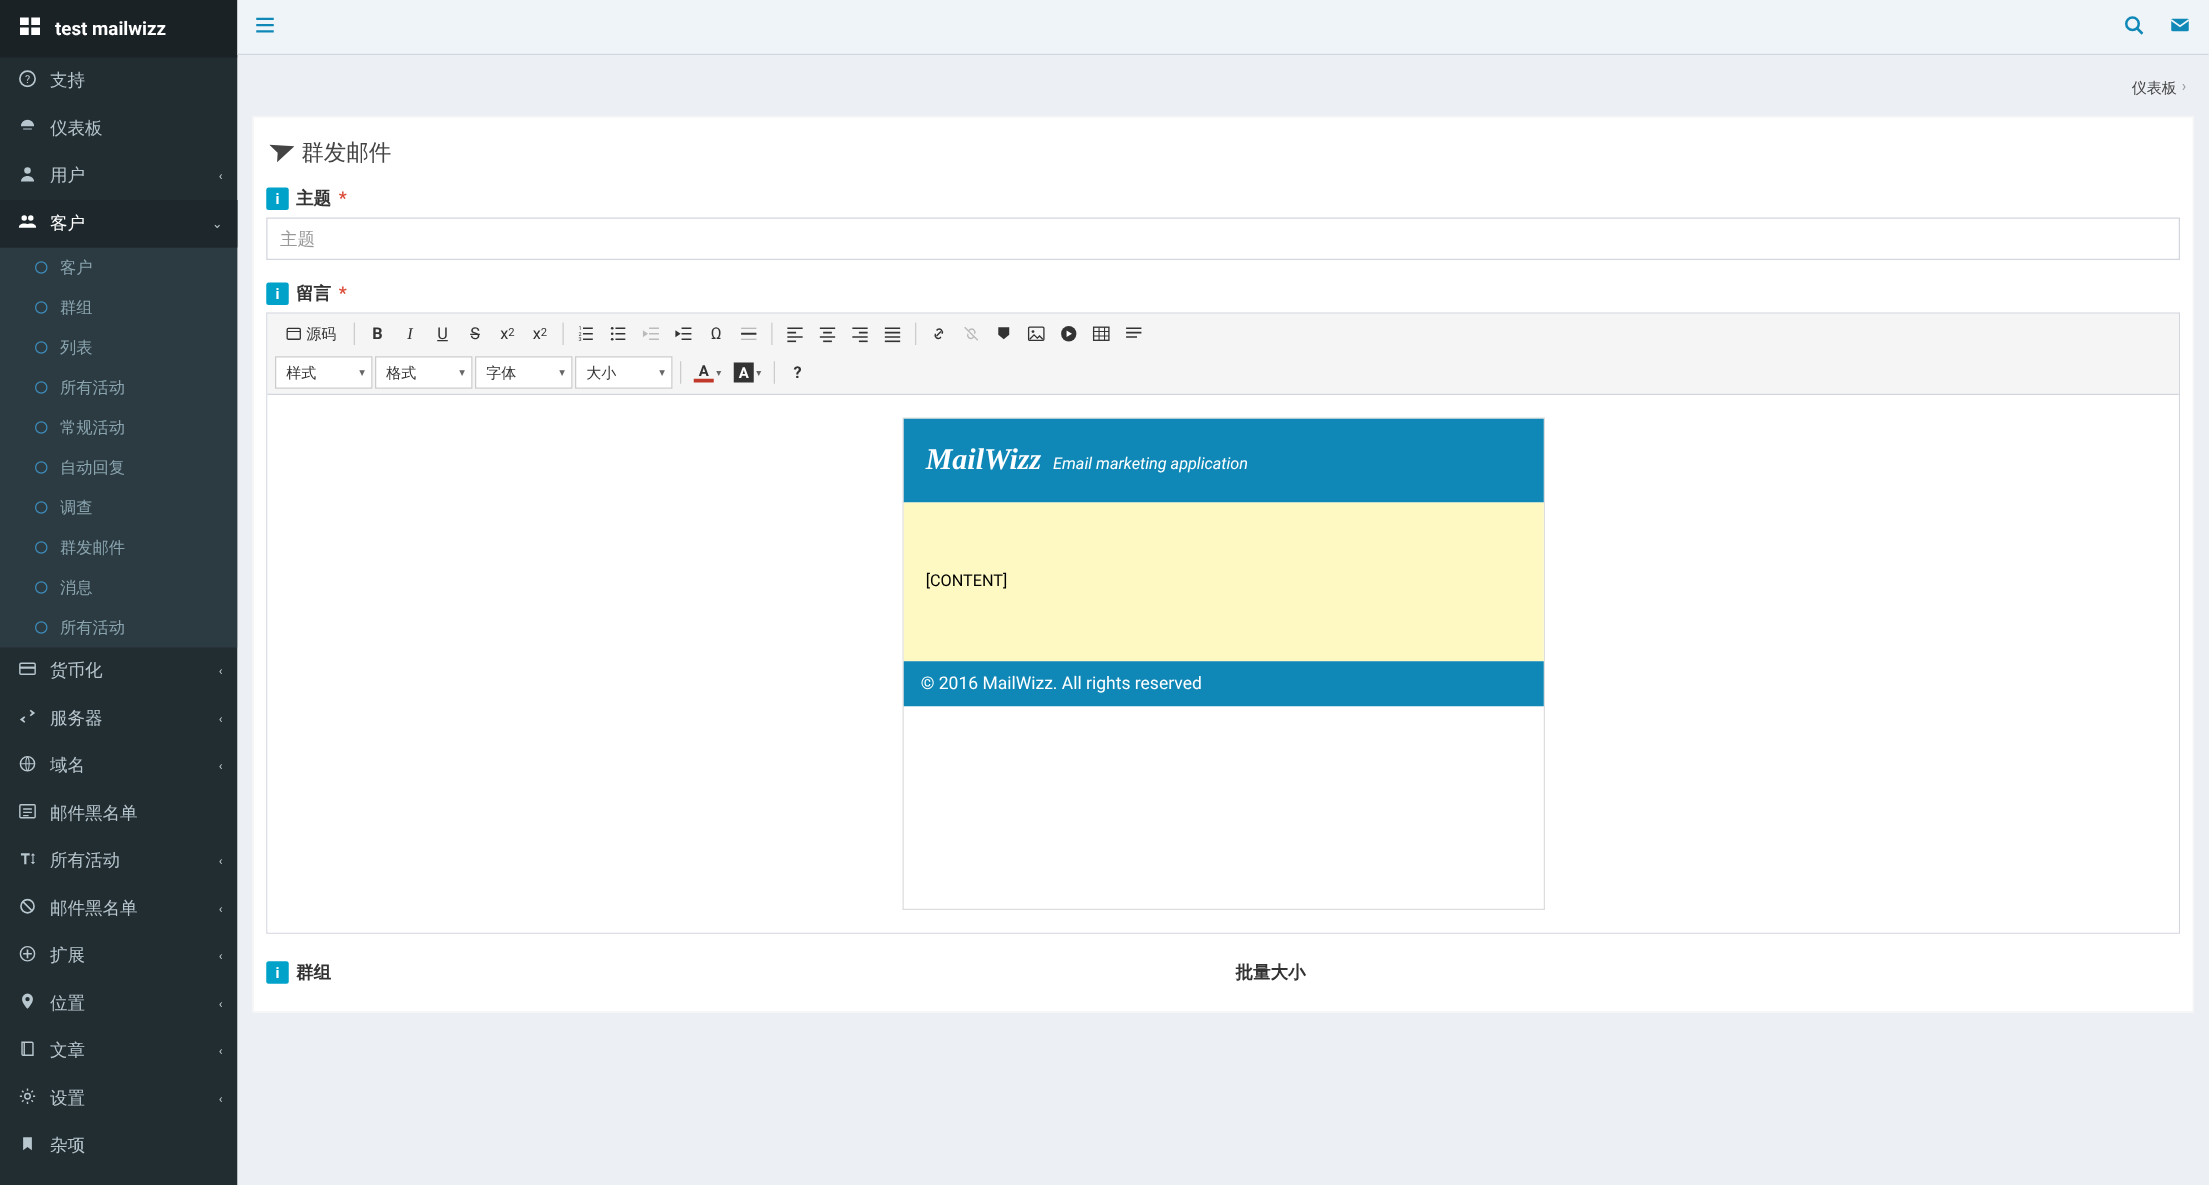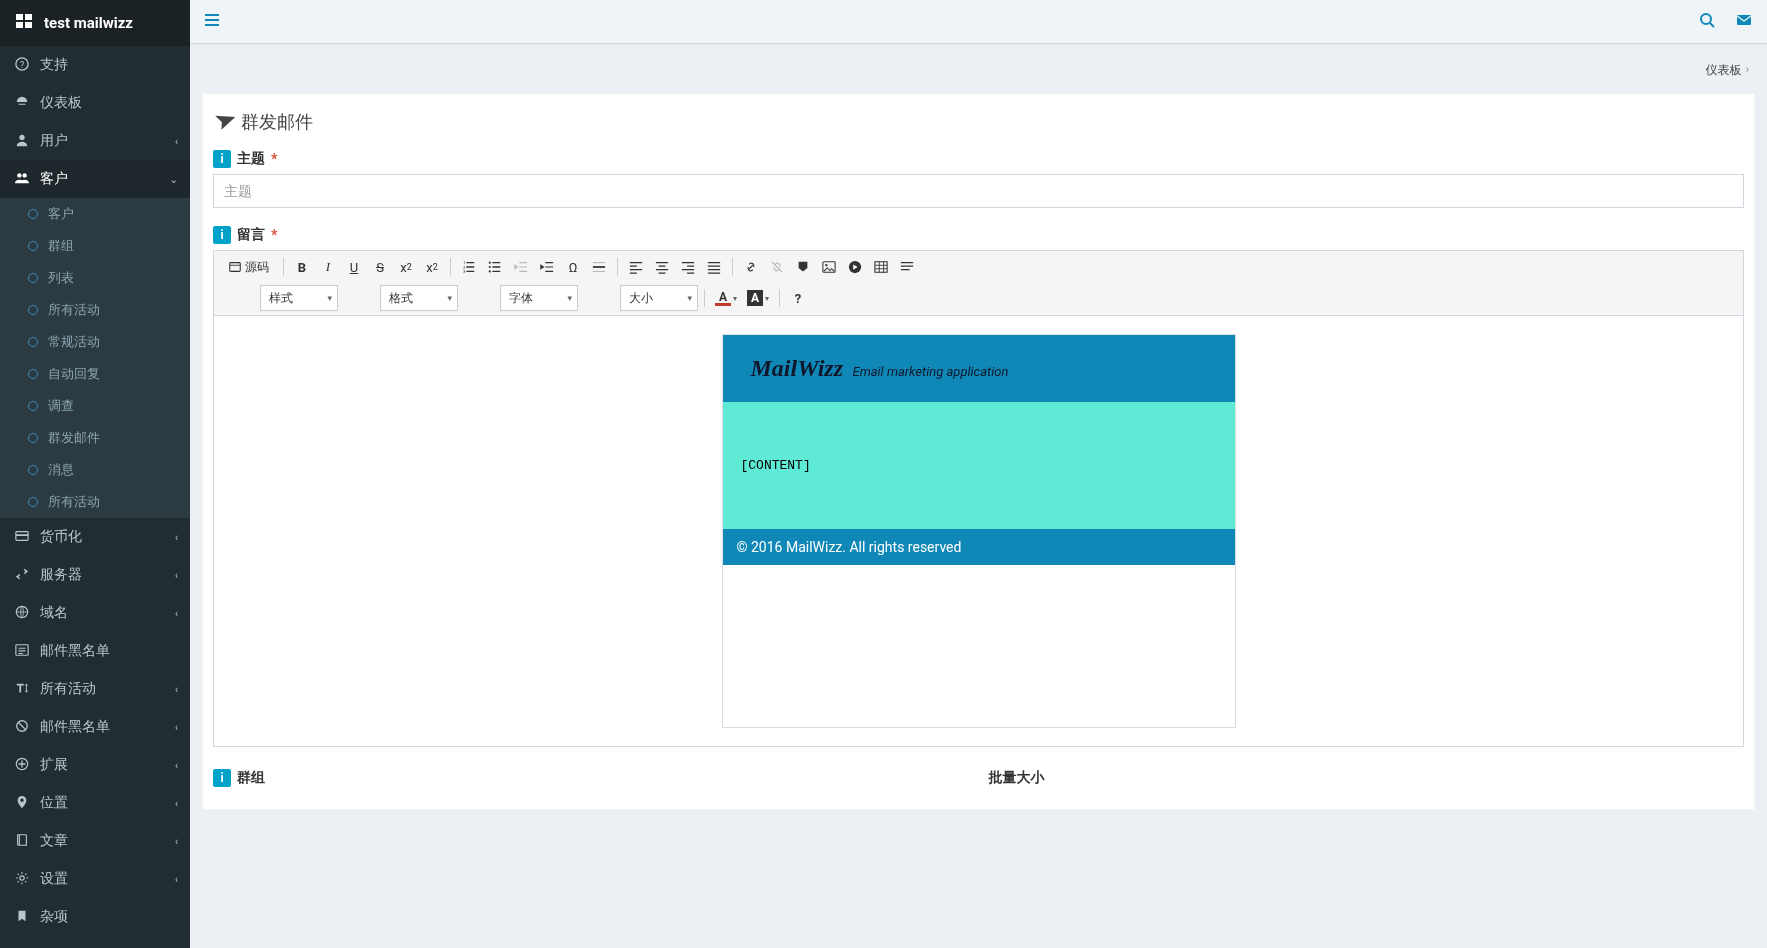--- a/index.html
+++ b/index.html
@@ -175,21 +175,20 @@
   height: 26px;
   border: 1px solid #ccc;
   background: #fff;
   font-size: 12px;
   padding: 0 18px 0 8px;
   cursor: pointer;
   position: relative;
   display: inline-flex;
   align-items: center;
   min-width: 78px;
-  margin-left: 40px;
 }
 .tb-select::after {
   content: "▾";
   position: absolute;
   right: 5px;
   font-size: 9px;
   color: #666;
 }
 .tb-colorbtn {
   height: 24px;
@@ -217,40 +216,39 @@
   padding: 18px;
   display: flex;
   justify-content: center;
 }
 .email-card {
   width: 514px;
   border: 1px solid #ddd;
 }
 .email-header {
   background: #0f88b7;
-  color: #0f172a;
-  padding: 20px 28px;
+  color: #ffffff;
+  padding: 20px 18px;
 }
 .email-brand {
   font-family: Georgia, "Times New Roman", serif;
   font-style: italic;
   font-weight: bold;
   font-size: 24px;
   margin-right: 6px;
 }
 .email-tag {
   font-style: italic;
   font-size: 13px;
 }
 .email-content {
-  background: #5eead4;
+  background: #fef9c3;
   padding: 56px 18px;
   font-size: 13px;
   color: #000;
-  font-family: Liberation Mono, monospace;
 }
 .email-footer {
   background: #0f88b7;
   color: #fff;
   padding: 10px 14px;
   font-size: 14px;
 }
 
 .two-col {
   display: flex;

